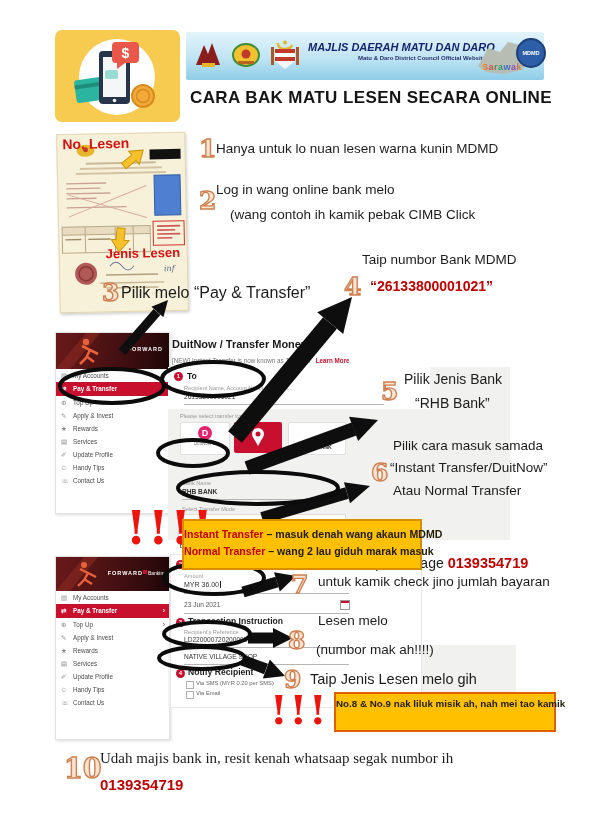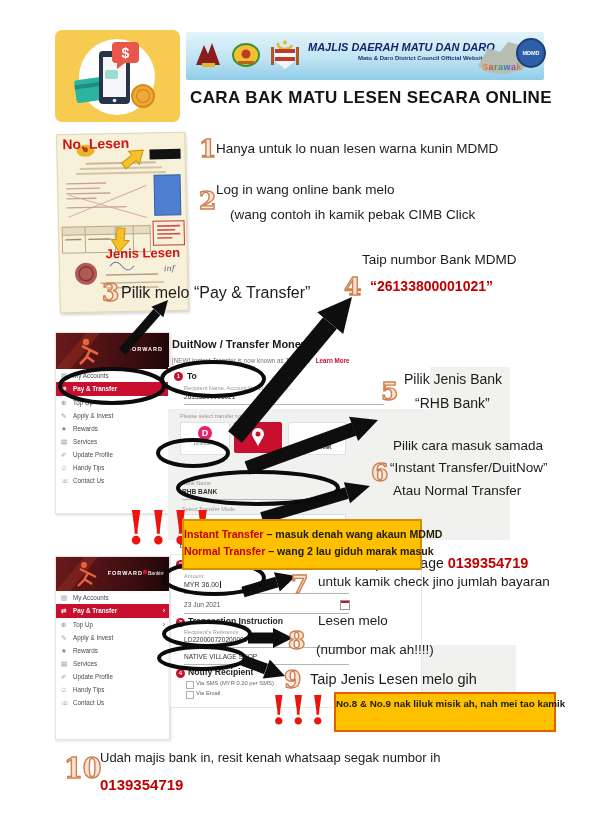--- a/index.html
+++ b/index.html
@@ -368,21 +368,21 @@
   <div class="abs stept" style="left:318px;top:574px;z-index:6;">untuk kamik check jino jumlah bayaran</div>
   <div class="abs stept" style="left:318px;top:597px;z-index:6;margin-top:16px;">Lesen melo</div>
 
   <div class="abs stepnum" style="left:288px;top:628px;z-index:6;">8</div>
   <div class="abs stept" style="left:316px;top:642px;z-index:6;">(numbor mak ah!!!!)</div>
 
   <div class="abs stepnum" style="left:284px;top:667px;z-index:6;">9</div>
   <div class="abs stept" style="left:310px;top:671px;font-size:14.5px;z-index:6;">Taip Jenis Lesen melo gih</div>
 
   <div class="abs stepnum" style="left:64px;top:755px;font-size:27px;z-index:6;">10</div>
-  <div class="abs stept" style="left:100px;top:750px;font-size:13px;z-index:6;">Udah majis bank in, resit kenah whatsaap segak numbor ih</div>
+  <div class="abs stept" style="left:100px;top:750px;font-size:15px;z-index:6;font-family:Liberation Serif, serif;">Udah majis bank in, resit kenah whatsaap segak numbor ih</div>
   <div class="abs red" style="left:100px;top:776px;font-size:15px;z-index:6;">0139354719</div>
 
   <div class="abs exclaim" style="left:126px;top:505px;font-size:46px;z-index:7;">!!!!</div>
   <div class="abs warnbox" style="left:182px;top:519px;width:236px;height:42px;padding-top:5px;z-index:7;">
     <div class="warn-l"><span class="red">Instant Transfer</span> <span>– masuk denah wang akaun MDMD</span></div>
     <div class="warn-l"><span class="red">Normal Transfer</span> <span>– wang 2 lau giduh marak masuk</span></div>
   </div>
 
   <div class="abs exclaim" style="left:270px;top:690px;font-size:40px;z-index:7;">!!!!</div>
   <div class="abs warnbox" style="left:334px;top:692px;width:218px;height:34px;padding-top:2px;border-color:#e06000;z-index:7;">

